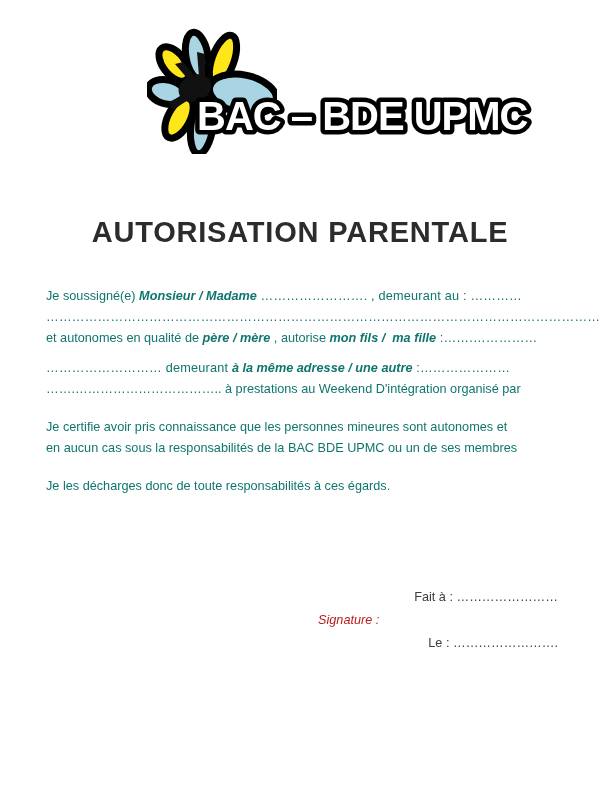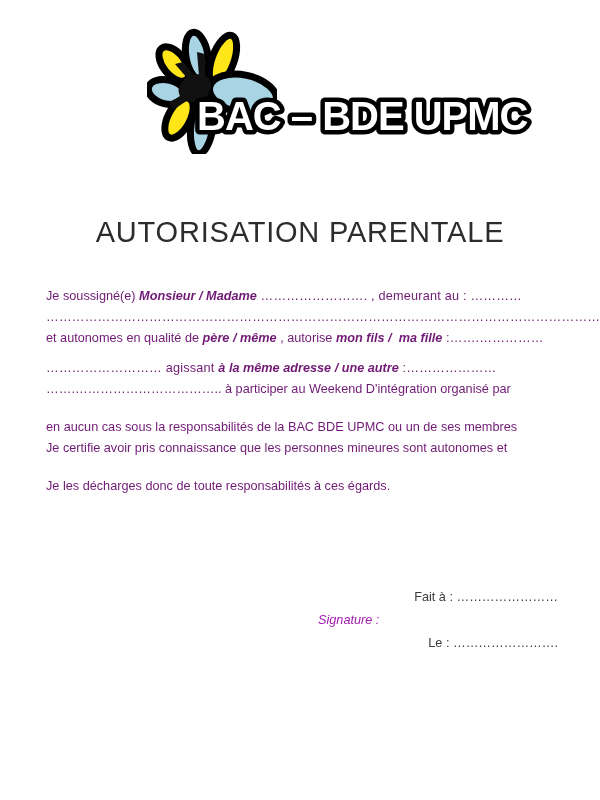--- a/index.html
+++ b/index.html
@@ -61,38 +61,38 @@
   }
 
   
   .doc-title {
     position: absolute;
     left: 0;
     top: 216px;
     width: 600px;
     text-align: center;
     font-size: 29px;
-    font-weight: normal;
+    font-weight: bold;
     letter-spacing: 0.8px;
     color: #2c2c2c;
     font-family: "Liberation Sans", sans-serif;
   }
 
   
   .body-area {
     position: absolute;
     left: 46px;
     top: 286px;
     width: 512px;
   }
 
   .tline {
     font-size: 12.7px;
     line-height: 21px;
-    color: #701a75;
+    color: #0f766e;
     white-space: pre-wrap;
     word-break: normal;
   }
   .tline b, .bi {
     font-weight: bold;
     font-style: italic;
   }
 
   .para {
     margin: 0;
@@ -119,21 +119,21 @@
     position: relative;
     white-space: pre;
   }
   .sig-indent { padding-left: 22px; }
   .sig-signature {
     position: absolute;
     left: 272px;
     top: 0;
     font-style: italic;
     font-size: 12.7px;
-    color: #a21caf;
+    color: #b91c1c;
   }
 </style>
 </head>
 <body>
 
 <div class="page">
 
   <div class="logo-block">
     <div class="logo-inner">
 
@@ -176,32 +176,32 @@
   </div>
 
   <div class="doc-title">AUTORISATION PARENTALE</div>
 
   <div class="body-area">
 
     <div class="tline para"><span>Je soussigné(e) </span><b>Monsieur / Madame</b><span class="dots"> ……………………. , demeurant au : …………</span></div>
 
     <div class="tline para dots">…………………………………………………………………………………………………………………………</div>
 
-    <div class="tline para"><span>et autonomes en qualité de </span><b>père / même</b><span> , autorise </span><b>mon fils /  ma fille</b><span class="dots"> :…….……………</span></div>
+    <div class="tline para"><span>et autonomes en qualité de </span><b>père / mère</b><span> , autorise </span><b>mon fils /  ma fille</b><span class="dots"> :…….……………</span></div>
 
     <div class="gap-sm"></div>
 
-    <div class="tline para"><span class="dots">……………………… agissant </span><b>à la même adresse / une autre</b><span class="dots"> :…………………</span></div>
-
-    <div class="tline para">…….…………………………….. à participer au Weekend D'intégration organisé par</div>
+    <div class="tline para"><span class="dots">……………………… demeurant </span><b>à la même adresse / une autre</b><span class="dots"> :…………………</span></div>
+
+    <div class="tline para">…….…………………………….. à prestations au Weekend D'intégration organisé par</div>
 
     <div class="gap-md"></div>
 
+    <div class="tline para">Je certifie avoir pris connaissance que les personnes mineures sont autonomes et</div>
     <div class="tline para">en aucun cas sous la responsabilités de la BAC BDE UPMC ou un de ses membres</div>
-    <div class="tline para">Je certifie avoir pris connaissance que les personnes mineures sont autonomes et</div>
 
     <div class="gap-md"></div>
 
     <div class="tline para">Je les décharges donc de toute responsabilités à ces égards.</div>
 
   </div>
 
   <div class="sig-block">
     <div class="sig-row">Fait à : ……………………</div>
     <div class="sig-row sig-indent">

